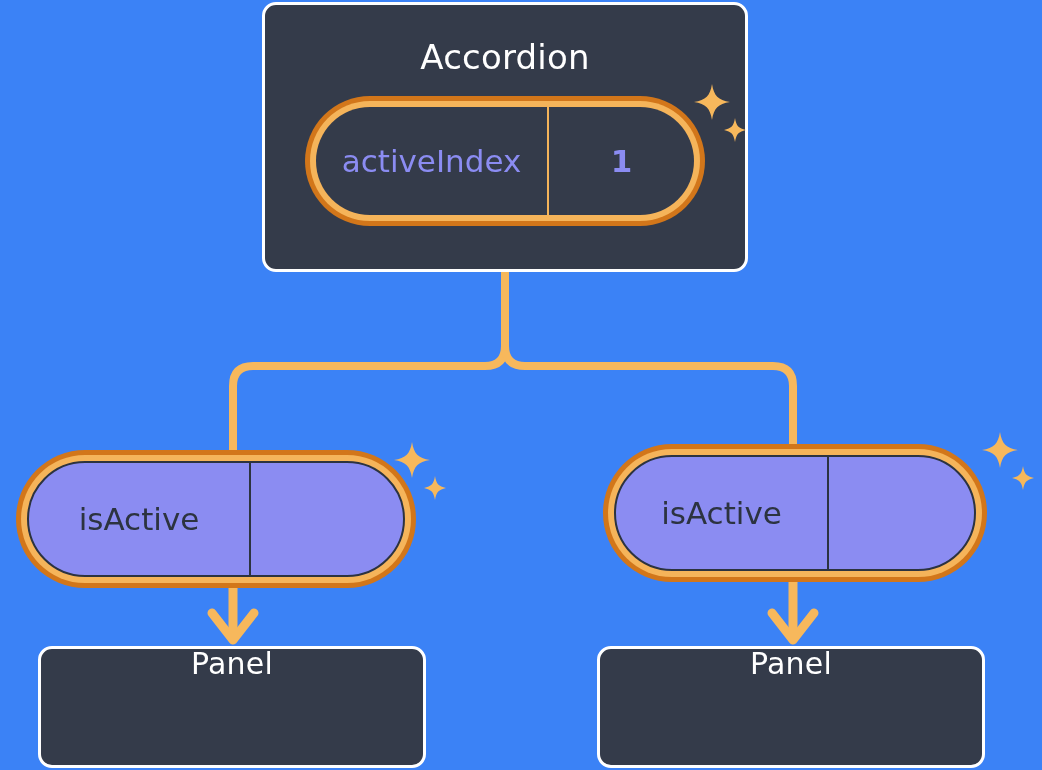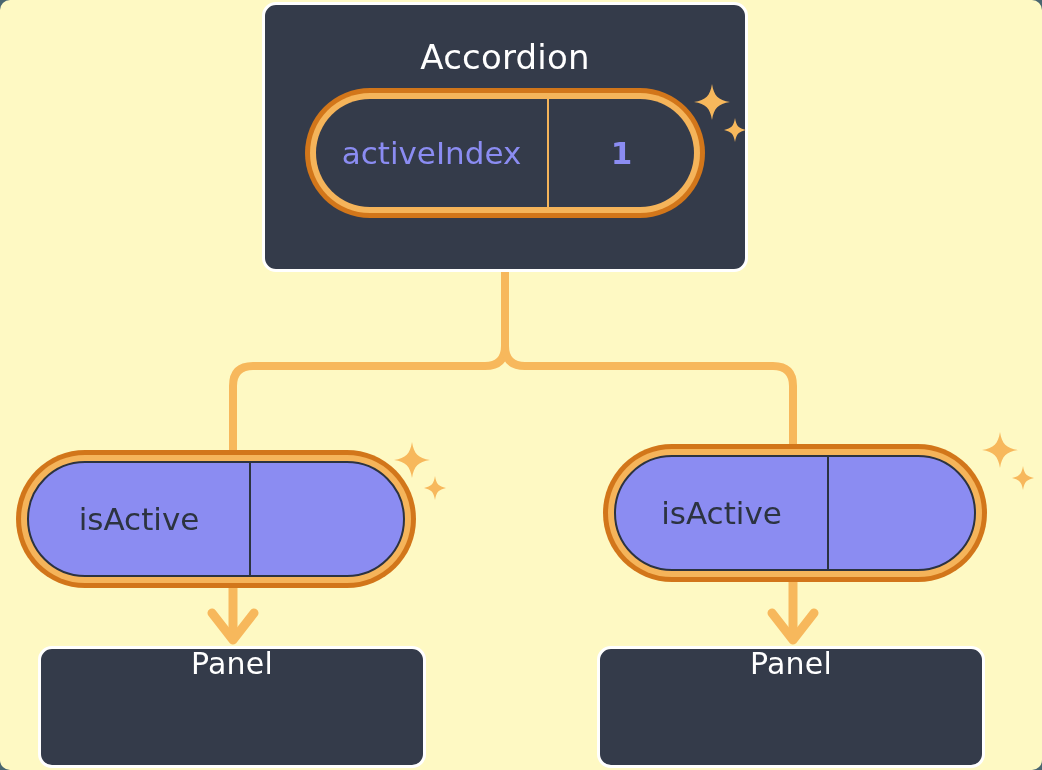--- a/index.html
+++ b/index.html
@@ -13,22 +13,21 @@
     height: 770px;
     overflow: hidden;
     font-family: "DejaVu Sans", "Liberation Sans", sans-serif;
     position: relative;
   }
 
   #stage {
     position: relative;
     width: 1042px;
     height: 770px;
-    background: #fef9c3;
-    border-radius: 10px;
+    background: #3b82f6;
   }
 
   
   #connectors {
     position: absolute;
     left: 0;
     top: 0;
     width: 1042px;
     height: 770px;
     z-index: 1;
@@ -145,21 +144,21 @@
   }
   .pill-purple .pill-val {
     color: #2c3340;
     font-size: 31px;
     flex: 1 1 auto;
   }
 
   
   #pill-active-index {
     left: 305px;
-    top: 88px;
+    top: 96px;
     width: 400px;
     height: 130px;
   }
   #pill-is-active-left {
     left: 16px;
     top: 450px;
     width: 400px;
     height: 138px;
   }
   #pill-is-active-left .pill-key { flex: 0 0 222px; }

